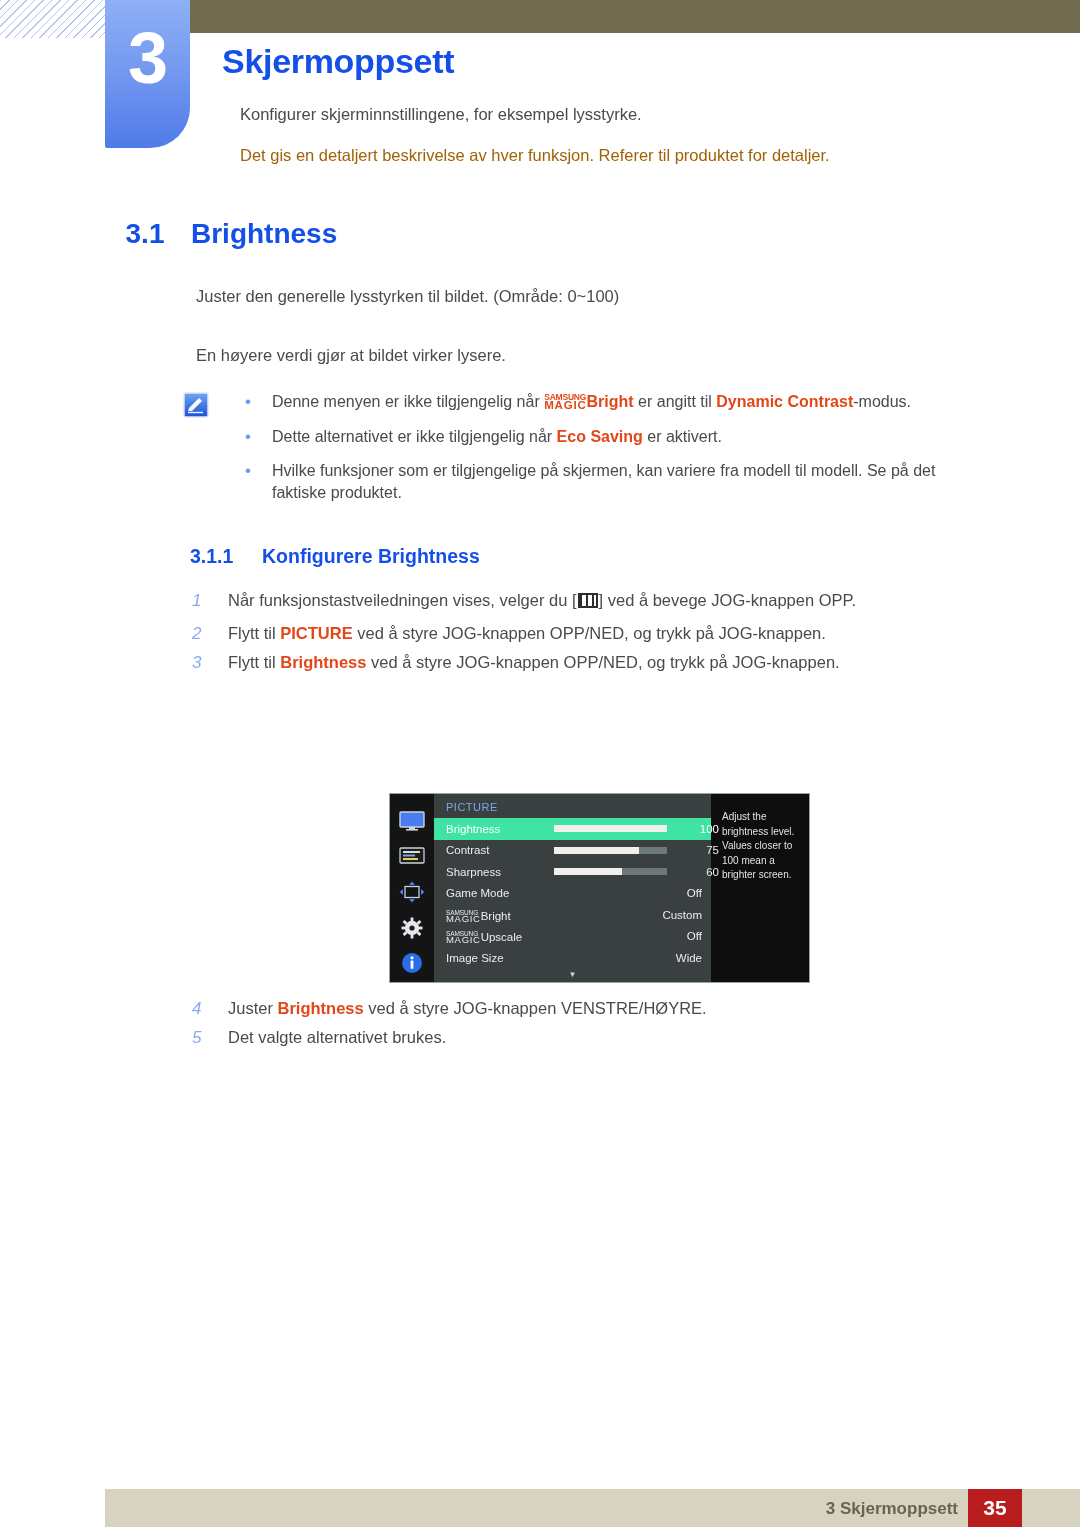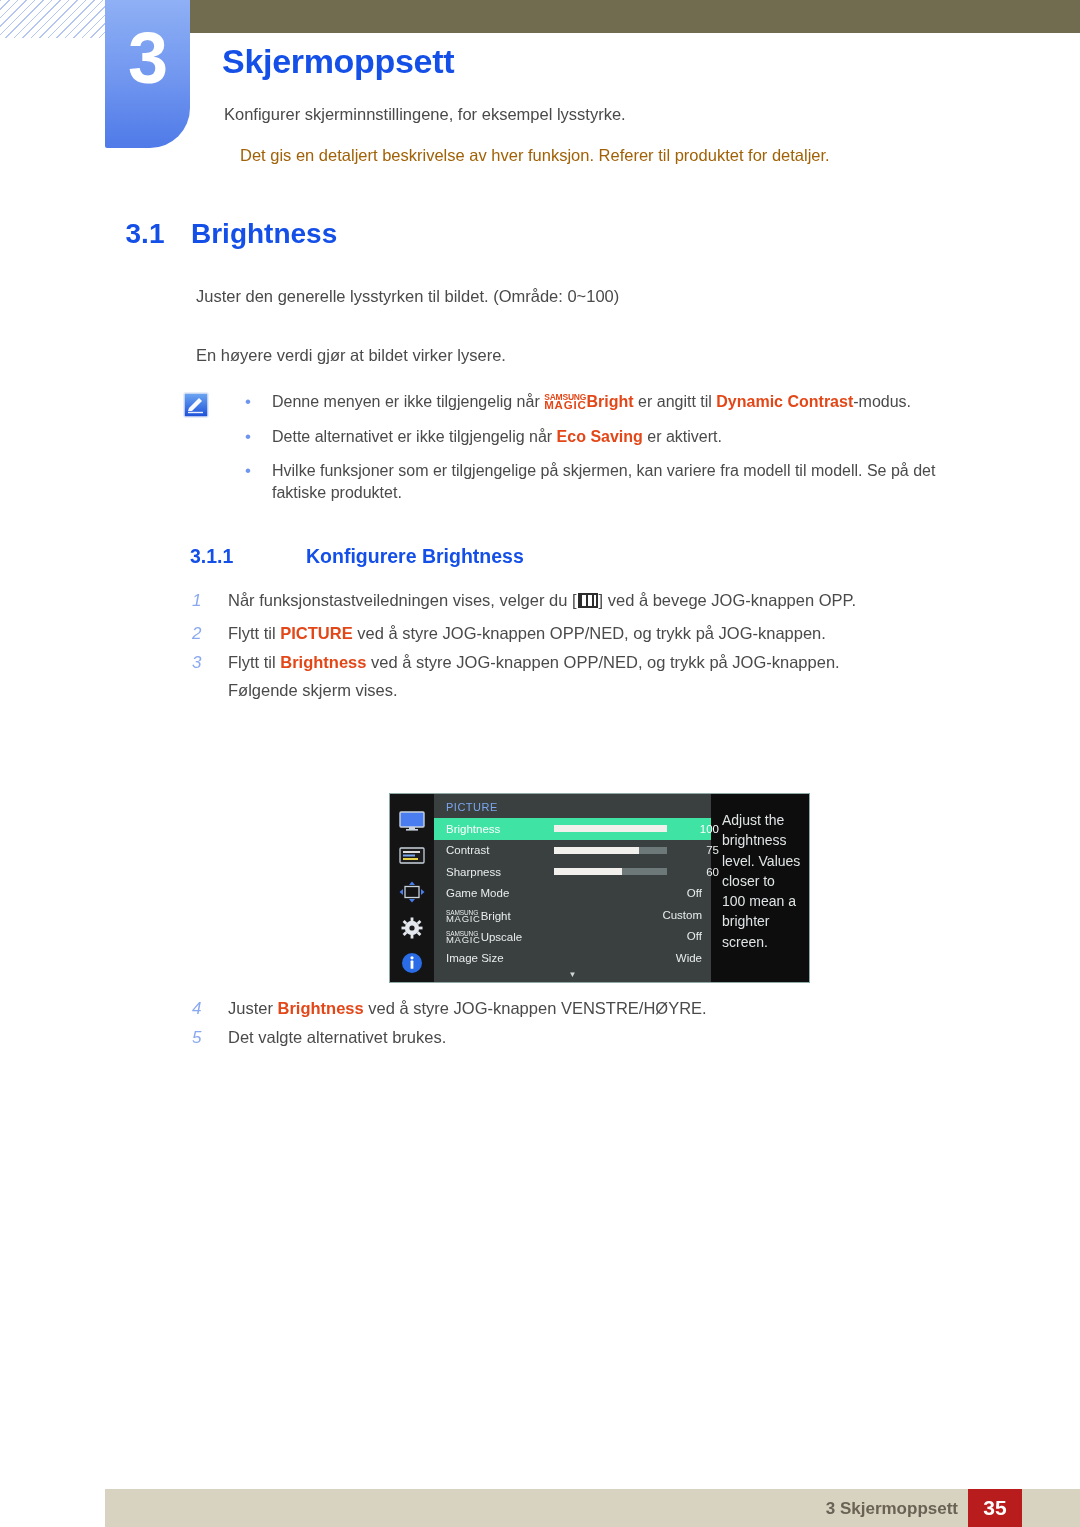--- a/index.html
+++ b/index.html
@@ -60,21 +60,21 @@
   .chapter-title {
     position: absolute;
     left: 222px; top: 42px;
     color: #1450e8;
     font-size: 34px;
     font-weight: bold;
     letter-spacing: -0.3px;
   }
   .chapter-intro {
     position: absolute;
-    left: 224px; top: 104px;
+    left: 240px; top: 104px;
     width: 700px;
     font-size: 16.5px;
     color: #4a4a4a;
     line-height: 1.25;
   }
   .chapter-intro2 {
     position: absolute;
     left: 240px; top: 145px;
     width: 800px;
     font-size: 16.5px;
@@ -147,21 +147,20 @@
   .magic-kw { color: #e34718; font-weight: bold; }
 
   
   .sec-h2 {
     position: absolute;
     left: 190px; top: 545px;
     display: flex;
     color: #1450e8;
     font-size: 19.5px;
     font-weight: bold;
-    gap: 44px;
   }
   .sec-h2 .sec-num { width: 72px; }
 
   
   .steps {
     position: absolute;
     left: 190px; top: 590px;
     width: 800px;
   }
   .step {
@@ -284,21 +283,21 @@
     bottom: 3px; left: 0; right: 0;
     text-align: center;
     color: #cfd6d6;
     font-size: 8px;
     line-height: 1;
   }
   .osd-tip {
     flex: 1;
     background: #0d0d0d;
     color: #dfe4e4;
-    font-size: 14px;
+    font-size: 10px;
     line-height: 1.45;
     padding: 16px 8px 0 11px;
     box-sizing: border-box;
   }
 
   
   .footer-bar {
     position: absolute;
     left: 105px; top: 1489px;
     width: 975px; height: 38px;
@@ -390,21 +389,20 @@
   </div>
 
   <div class="step" style="margin-top:12px;">
     <span class="snum">2</span>
     <span>Flytt til </span><span class="red">PICTURE</span><span> ved å styre JOG-knappen OPP/NED, og trykk på JOG-knappen.</span>
   </div>
 
   <div class="step" style="margin-top:8px;">
     <span class="snum">3</span>
     <span>Flytt til </span><span class="red">Brightness</span><span> ved å styre JOG-knappen OPP/NED, og trykk på JOG-knappen.</span>
-    <span class="subline">Følgende skjerm vises.</span>
   </div>
 
 </div>
 
 <div class="osd">
 
   <div class="osd-rail">
     <div class="rail-icon">
       <svg width="26" height="20" viewBox="0 0 26 20">
         <rect x="1" y="1" width="24" height="15" rx="1" fill="#4a7ef0" stroke="#c9d2dd" stroke-width="1.4"></rect>

